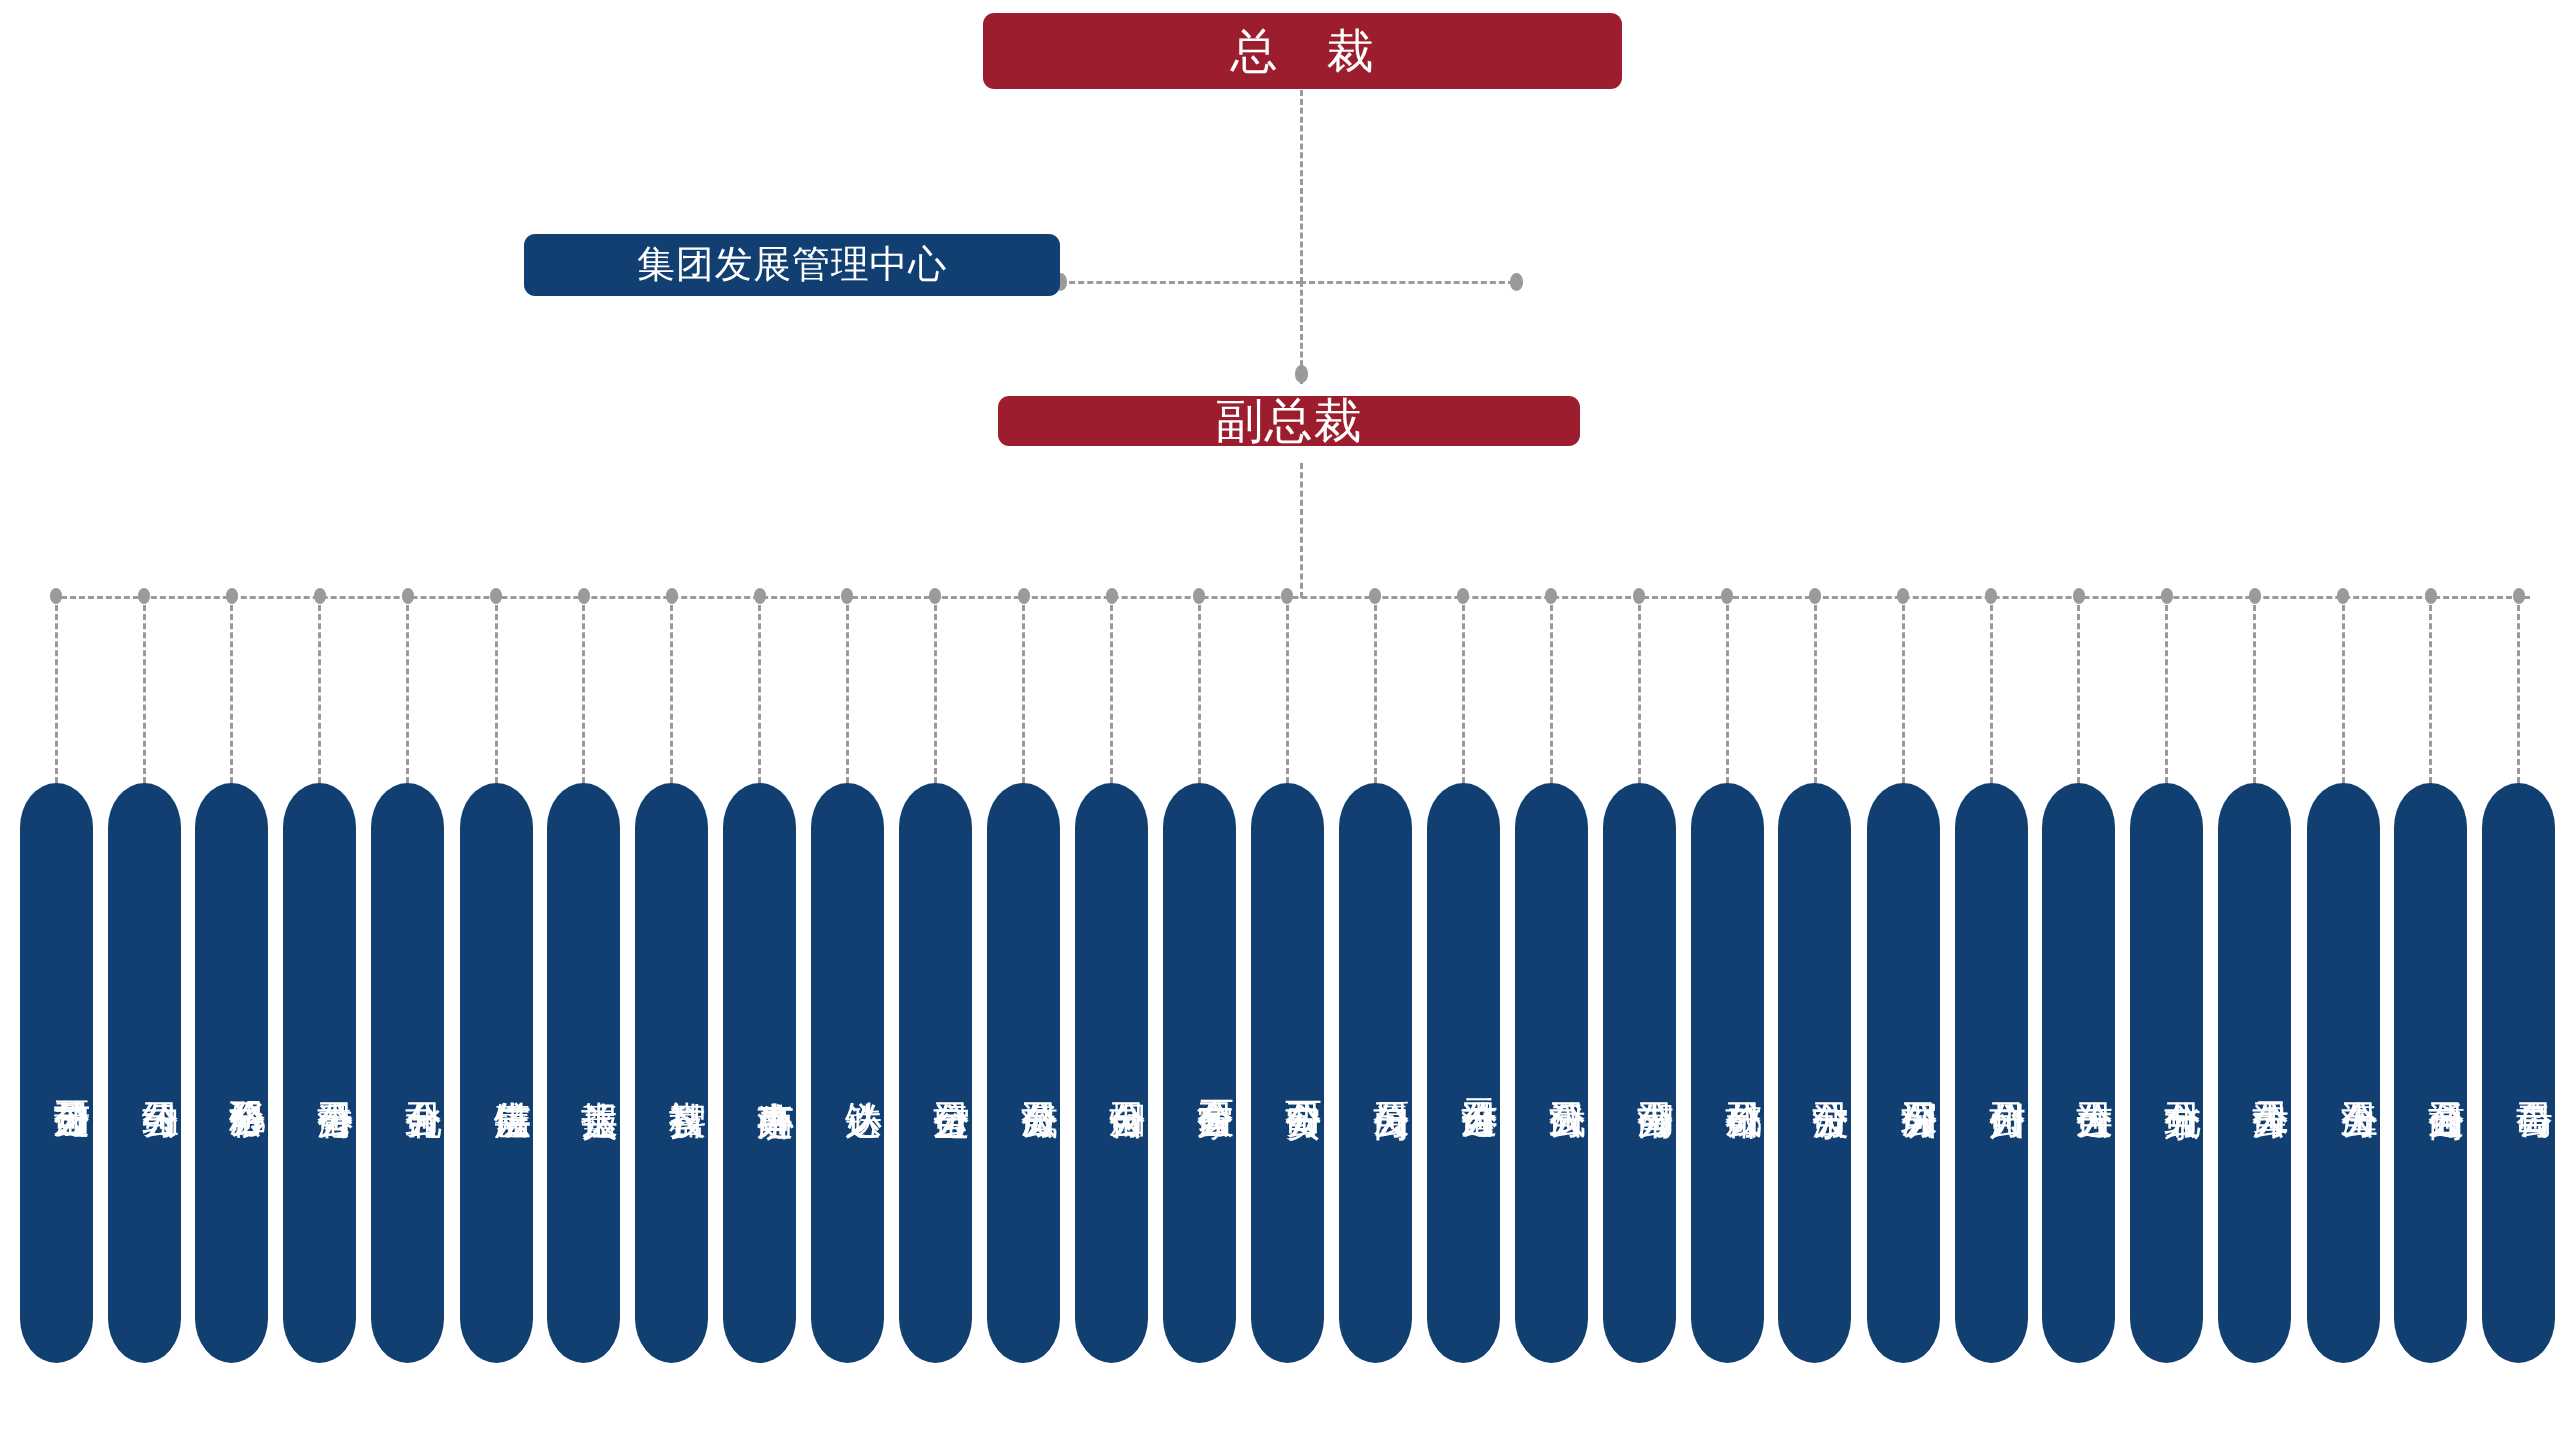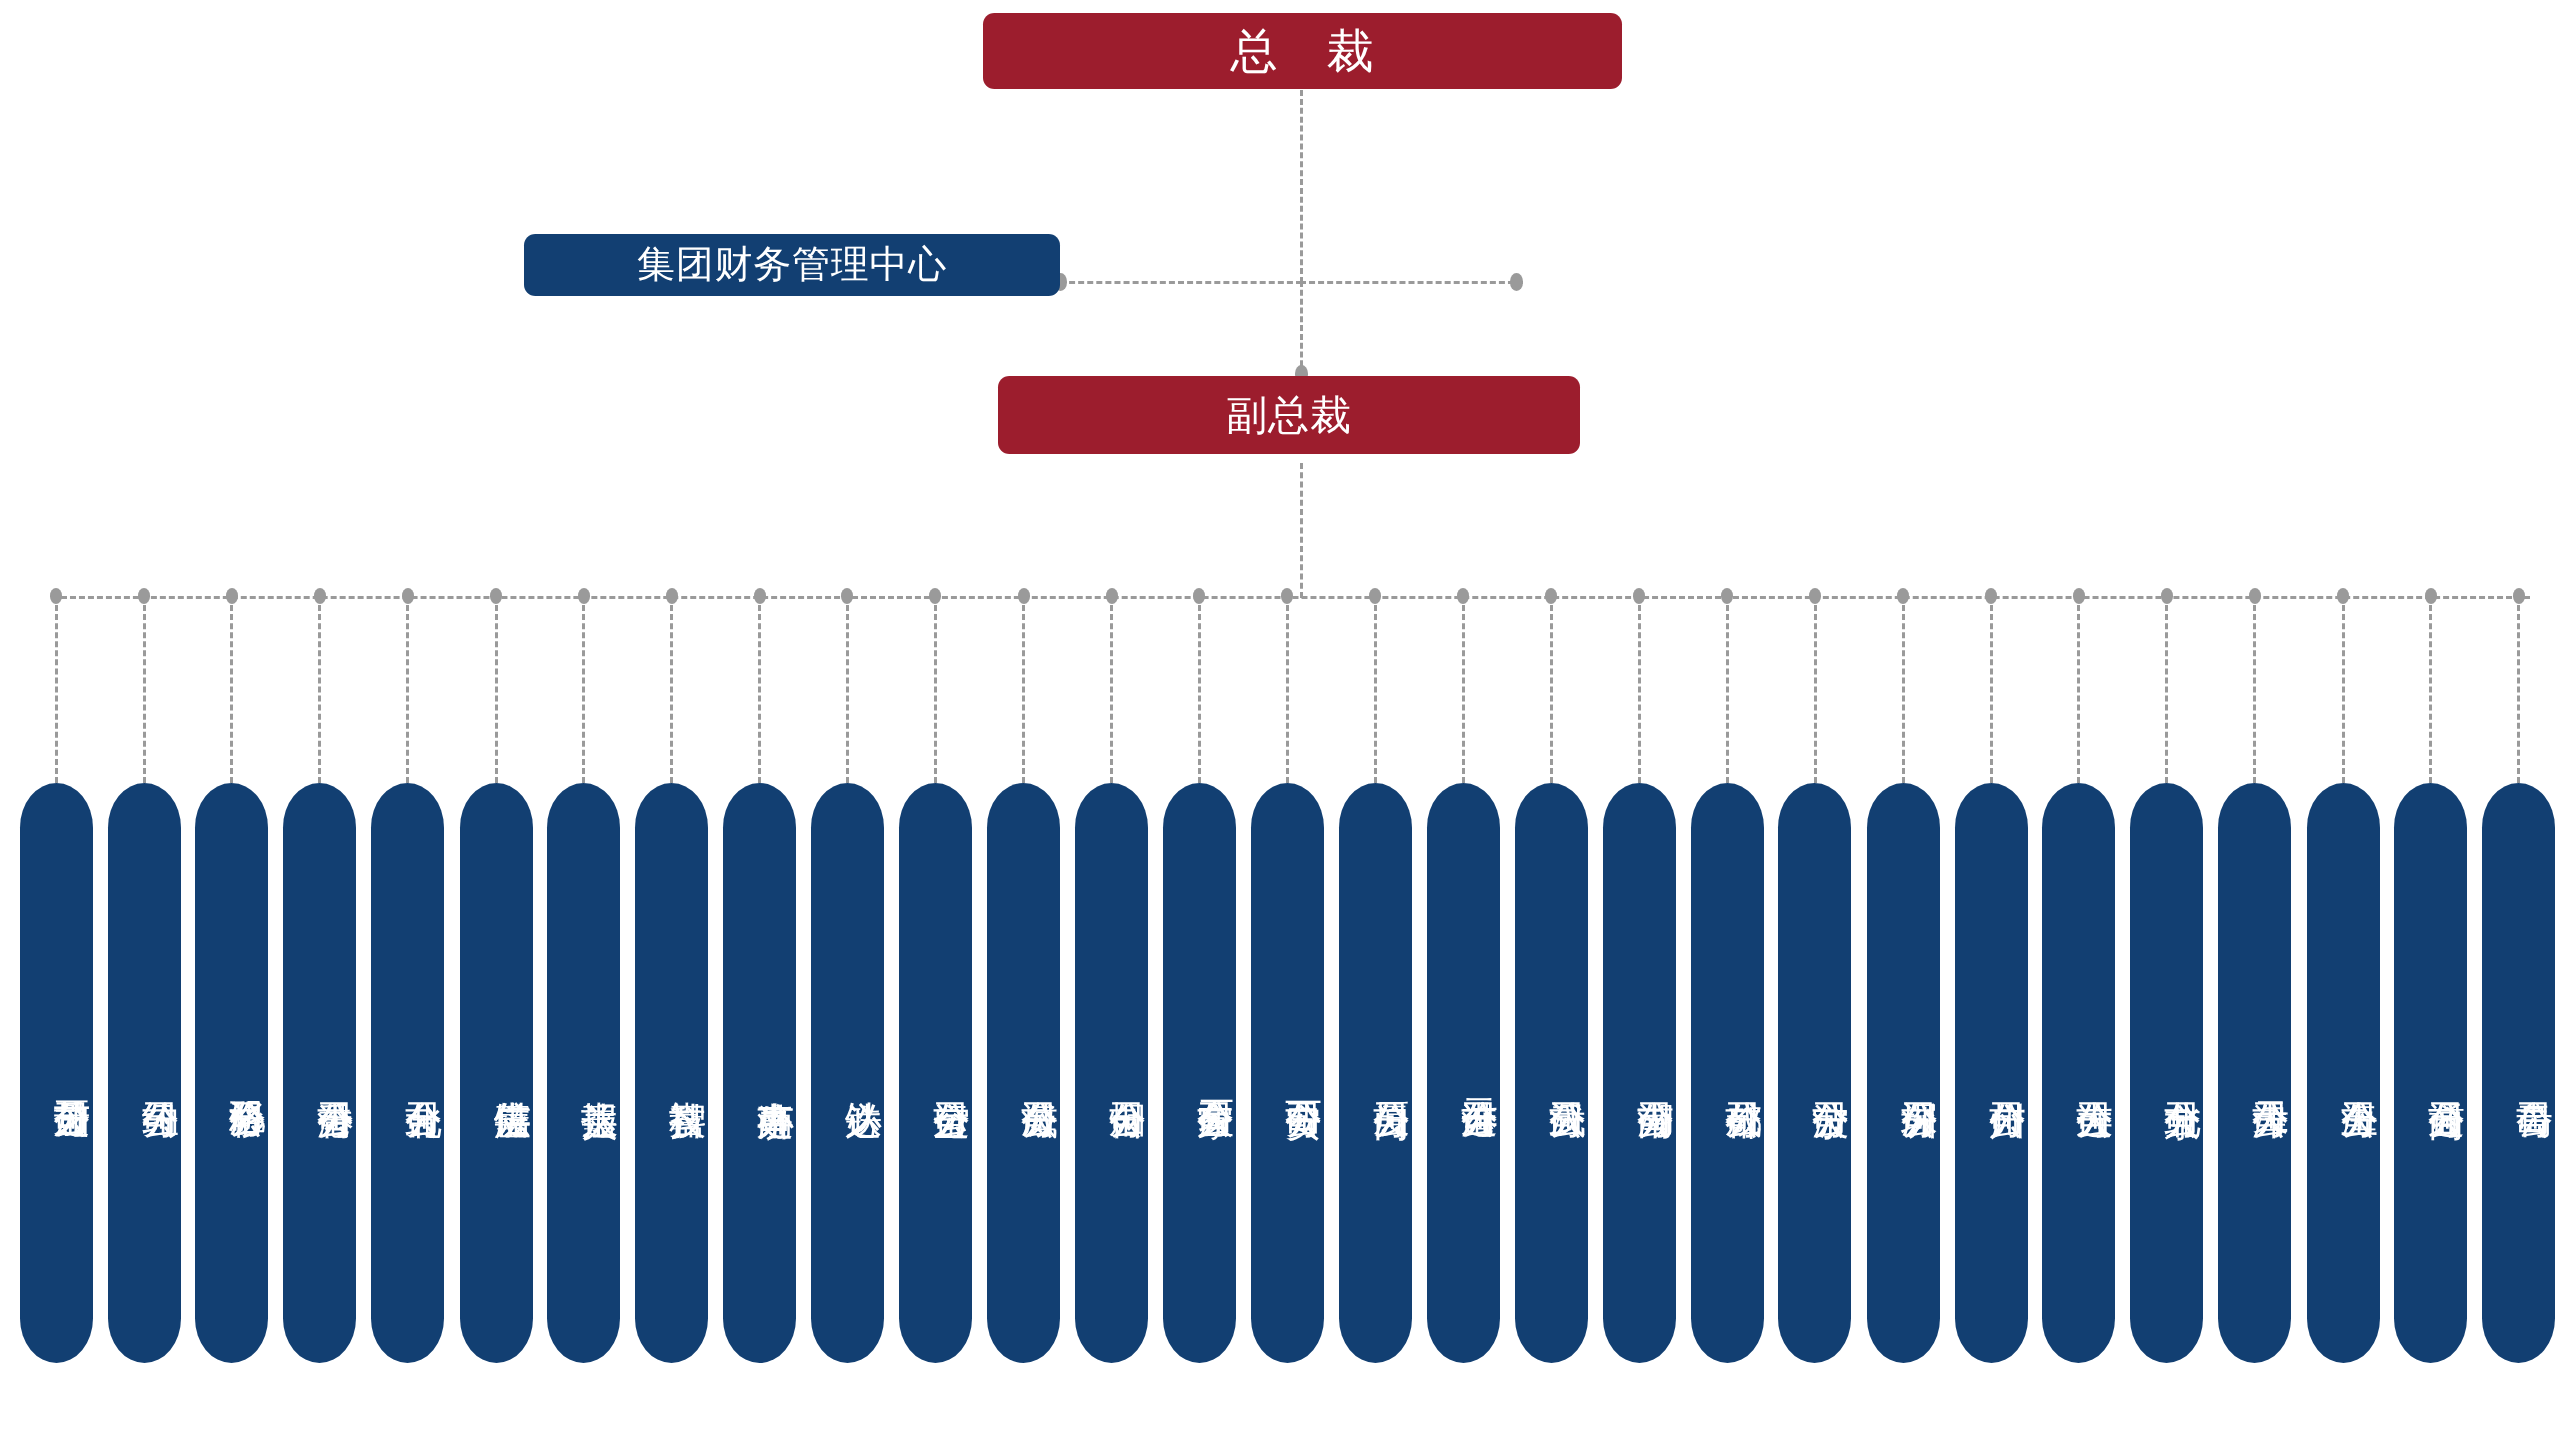--- a/index.html
+++ b/index.html
@@ -44,24 +44,24 @@
     border-radius: 11.3px;
     font-size: 38px;
   }
   .node-fin-center {
     left: 1521px;  top: 234px;
     width: 510px;  height: 62px;
     border-radius: 11.3px;
     font-size: 38px;
   }
   .node-vp {
-    left: 998px;  top: 376px;
-    width: 582px; height: 78px;
-    border-radius: 11.3px;
-    font-size: 41px;
+    left: 998px;  top: 396px;
+    width: 582px; height: 50px;
+    border-radius: 11.3px;
+    font-size: 48px;
     font-weight: 500;
   }
 
   
   .branch {
     position: absolute;
     top: 783px;
     width: 73px;
     height: 580px;
     background: #123F72;
@@ -117,21 +117,21 @@
   <div class="node red node-president">总　裁</div>
 
   <div class="vline" id="trunk-upper" style="left:1300px; top:90px; height:193px;"></div>
 
   <div class="hline" id="staff-bus-left" style="left:1060px; top:281px; width:242px;"></div>
   <div class="hline" id="staff-bus-right" style="left:1300px; top:281px; width:223px;"></div>
 
   <div class="dot" style="left:1054px; top:273px;"></div>
   <div class="dot" style="left:1510px; top:273px;"></div>
 
-  <div class="node blue node-dev-center">集团财务管理中心</div>
+  <div class="node blue node-dev-center">集团发展管理中心</div>
 
   <div class="vline" id="trunk-lower" style="left:1300px; top:281px; height:103px;"></div>
   <div class="dot" style="left:1295px; top:365px;"></div>
 
   <div class="node red node-vp">副总裁</div>
 
   <div class="vline" id="trunk-vp-to-branchbus" style="left:1300px; top:463px; height:135px;"></div>
 
   <div class="hline" id="branch-bus" style="left:52px; top:596px; width:2478px;"></div>
 

